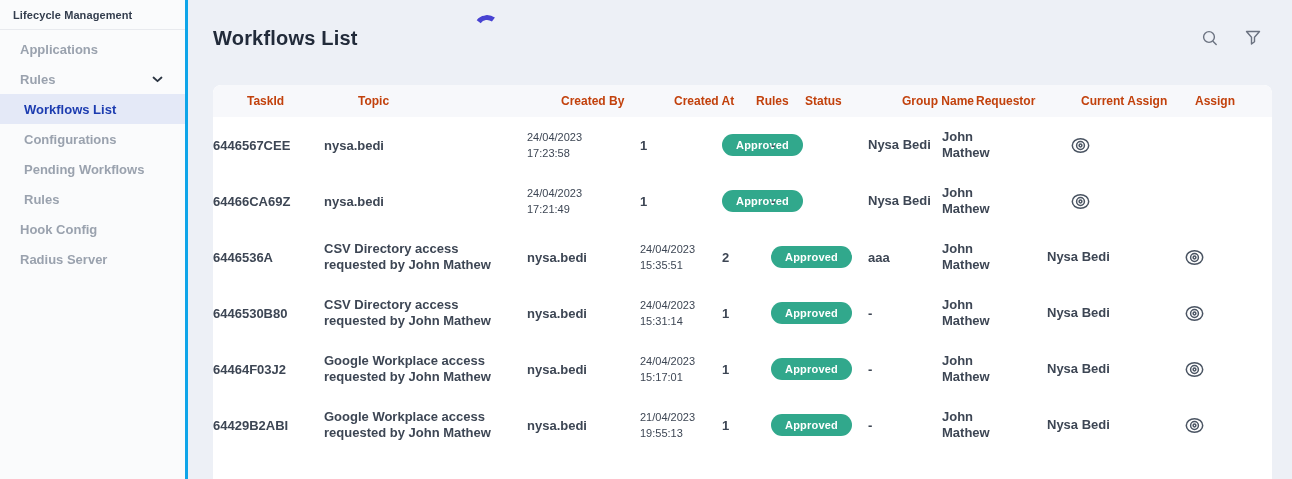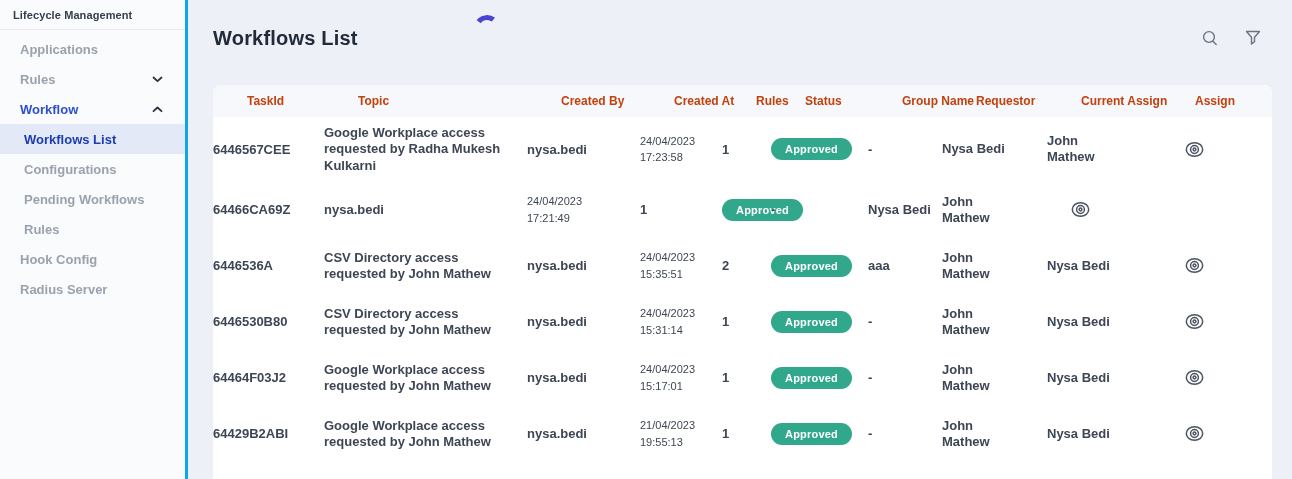--- a/index.html
+++ b/index.html
@@ -67,27 +67,20 @@
       <div class="nav-item">
         <span>Applications</span>
       </div>
       <div class="nav-item">
         <span>Rules</span>
         <span class="spacer"></span>
         <svg class="chev" viewBox="0 0 11 7">
             <polyline points="1.5,1.5 5.5,5.2 9.5,1.5"></polyline>
           </svg>
       </div>
-      <div class="nav-item active-parent">
-        <span>Workflow</span>
-        <span class="spacer"></span>
-        <svg class="chev" viewBox="0 0 11 7">
-            <polyline points="1.5,5.2 5.5,1.5 9.5,5.2"></polyline>
-          </svg>
-      </div>
       <div class="nav-item sub selected">
         <span>Workflows List</span>
       </div>
       <div class="nav-item sub">
         <span>Configurations</span>
       </div>
       <div class="nav-item sub">
         <span>Pending Workflows</span>
       </div>
       <div class="nav-item sub">
@@ -125,21 +118,20 @@
         <div class="th">Rules</div>
         <div class="th">Status</div>
         <div class="th">Group Name</div>
         <div class="th">Requestor</div>
         <div class="th">Current Assign</div>
         <div class="th">Assign</div>
       </div>
       <div>
   <div class="grid trow">
     <div class="cell">6446567CEE</div>
-    <div class="cell topic">Google Workplace access requested by Radha Mukesh Kulkarni</div>
     <div class="cell">nysa.bedi</div>
     <div class="cell date">
       <div>24/04/2023</div>
       <div>17:23:58</div>
     </div>
     <div class="cell levels">1</div>
     <div class="cell">
       <span class="badge">Approved</span>
     </div>
     <div class="cell">-</div>

